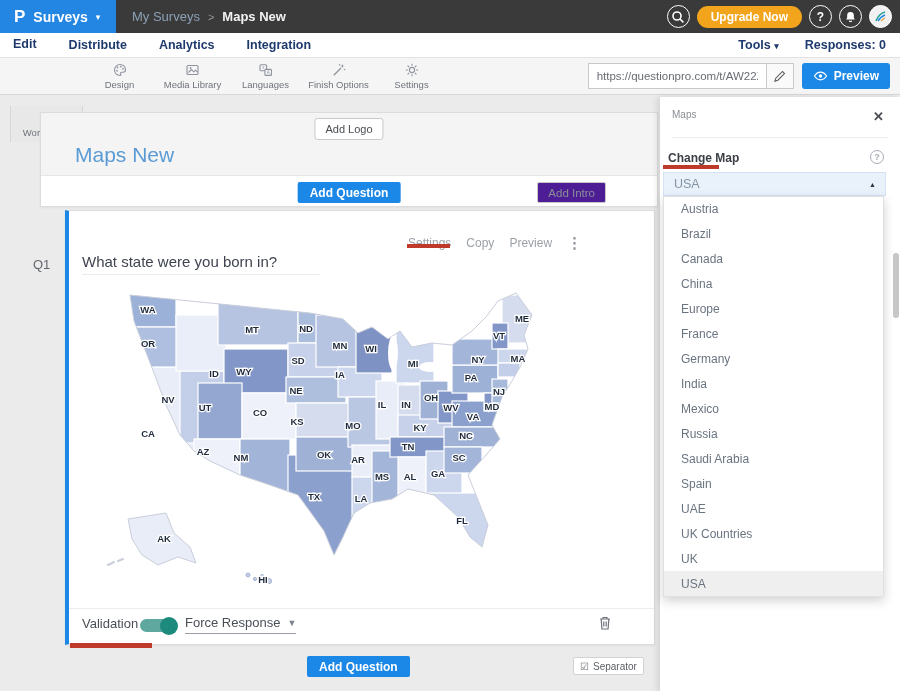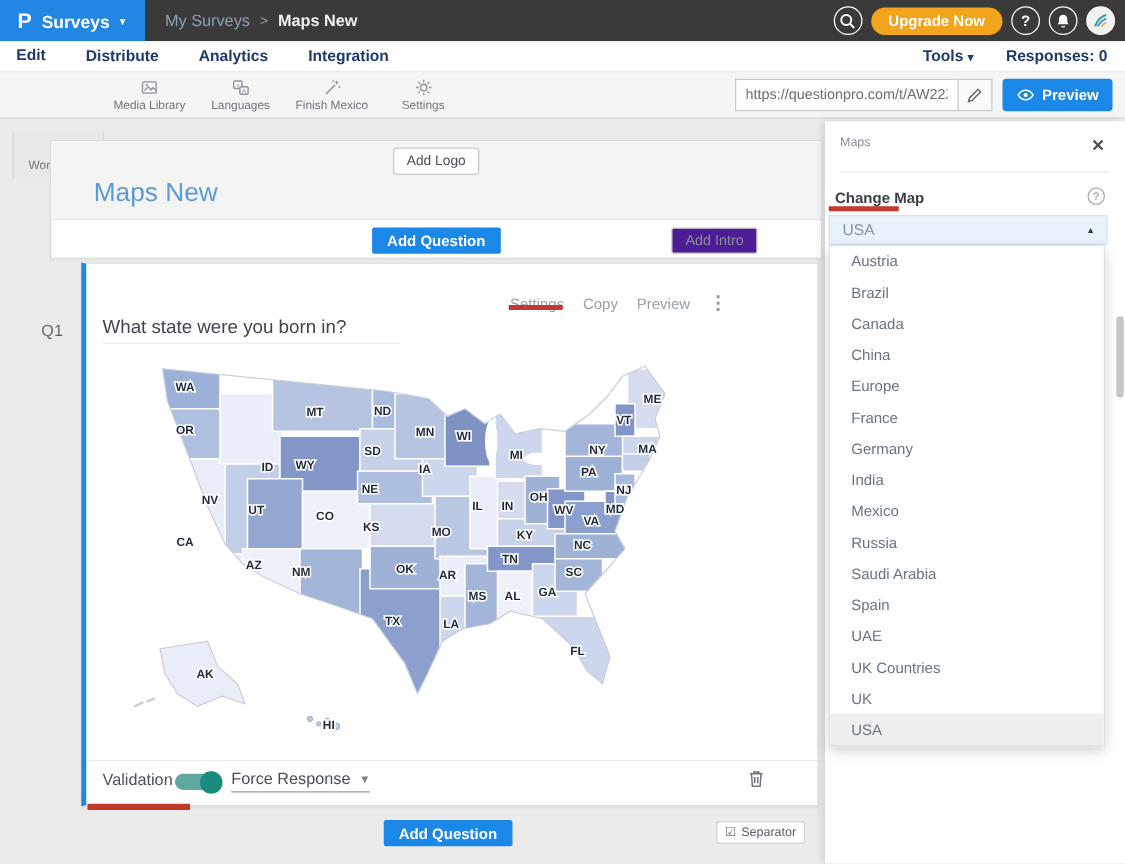--- a/index.html
+++ b/index.html
@@ -155,20 +155,32 @@
         <span>
           <svg width="17" height="16" viewBox="0 0 16 16">
             <path d="M5.5 2.5v9M4.7 11.5l.8 2 .8-2" fill="none" stroke="#8e939e" stroke-width="1.1"></path>
             <path d="M8.5 3.5h5M8.5 6.8h5M8.5 10h3.8" stroke="#8e939e" stroke-width="1.1"></path>
           </svg>
         </span>
         <span class="tool-label">Workspace</span>
       </div>
       <div class="tool-tile">
         <span>
+          <svg width="16" height="16" viewBox="0 0 16 16">
+            <path d="M8 2.5a5.5 5.5 0 1 0 0 11c1 0 1.2-.8.7-1.4-.6-.8-.2-1.9.9-1.9h1.4c1 0 2.5-.6 2.5-2.2C13.5 4.6 11 2.5 8 2.5z" fill="none" stroke="#8e939e" stroke-width="1.1"></path>
+            <circle cx="5.5" cy="5.5" r=".9" fill="#8e939e"></circle>
+            <circle cx="8.8" cy="4.6" r=".9" fill="#8e939e"></circle>
+            <circle cx="11" cy="6.8" r=".9" fill="#8e939e"></circle>
+            <circle cx="5" cy="8.8" r=".9" fill="#8e939e"></circle>
+          </svg>
+        </span>
+        <span class="tool-label">Design</span>
+      </div>
+      <div class="tool-tile">
+        <span>
           <svg width="17" height="16" viewBox="0 0 16 16">
             <rect x="2.5" y="3.5" width="11" height="9" rx="1" fill="none" stroke="#8e939e" stroke-width="1.1"></rect>
             <path d="M4 10.5l3-3 2.3 2.3 1.7-1.6 2 2" fill="none" stroke="#8e939e" stroke-width="1.1"></path>
             <circle cx="6" cy="6" r=".9" fill="#8e939e"></circle>
           </svg>
         </span>
         <span class="tool-label">Media Library</span>
       </div>
       <div class="tool-tile">
         <span>
@@ -183,21 +195,21 @@
       </div>
       <div class="tool-tile">
         <span>
           <svg width="16" height="16" viewBox="0 0 16 16">
             <path d="M2.8 13.2L10 6" stroke="#8e939e" stroke-width="1.3"></path>
             <path d="M11.3 2l.5 1.6 1.6.5-1.6.5-.5 1.6-.5-1.6-1.6-.5 1.6-.5z" fill="#8e939e"></path>
             <circle cx="13.5" cy="7.5" r=".8" fill="#8e939e"></circle>
             <circle cx="8.5" cy="2.8" r=".7" fill="#8e939e"></circle>
           </svg>
         </span>
-        <span class="tool-label">Finish Mexico</span>
+        <span class="tool-label">Finish Options</span>
       </div>
       <div class="tool-tile">
         <span>
           <svg width="16" height="16" viewBox="0 0 16 16">
             <circle cx="8" cy="8" r="2.6" fill="none" stroke="#8e939e" stroke-width="1.1"></circle>
             <path d="M8 1.8v2M8 12.2v2M1.8 8h2M12.2 8h2M3.6 3.6l1.4 1.4M11 11l1.4 1.4M12.4 3.6L11 5M5 11l-1.4 1.4" stroke="#8e939e" stroke-width="1.1"></path>
           </svg>
         </span>
         <span class="tool-label">Settings</span>
       </div>

